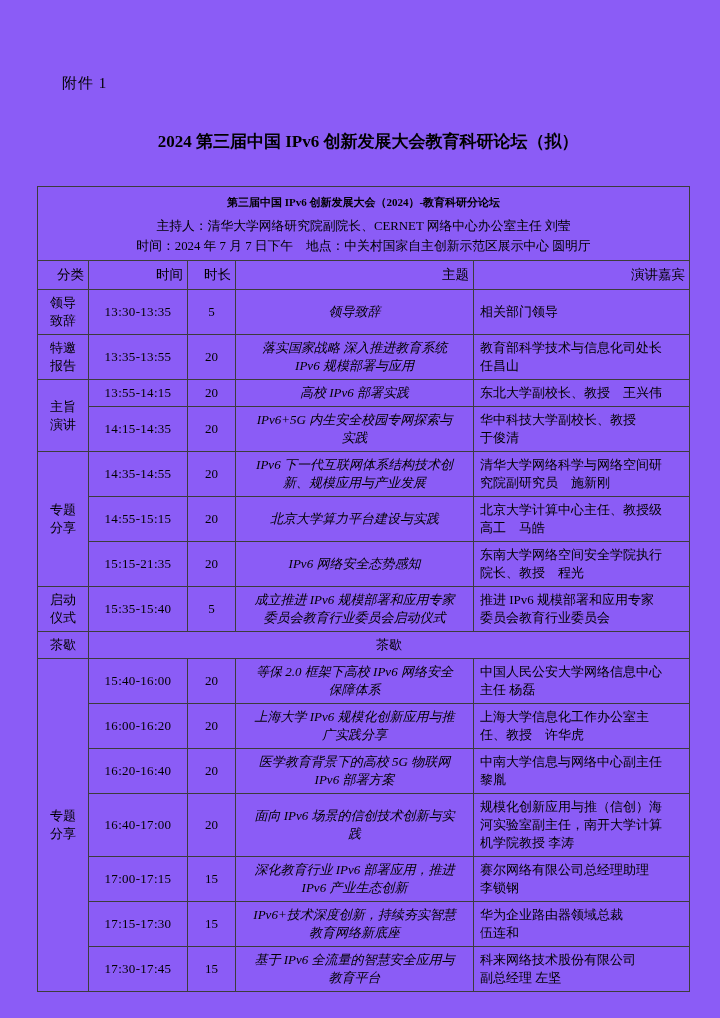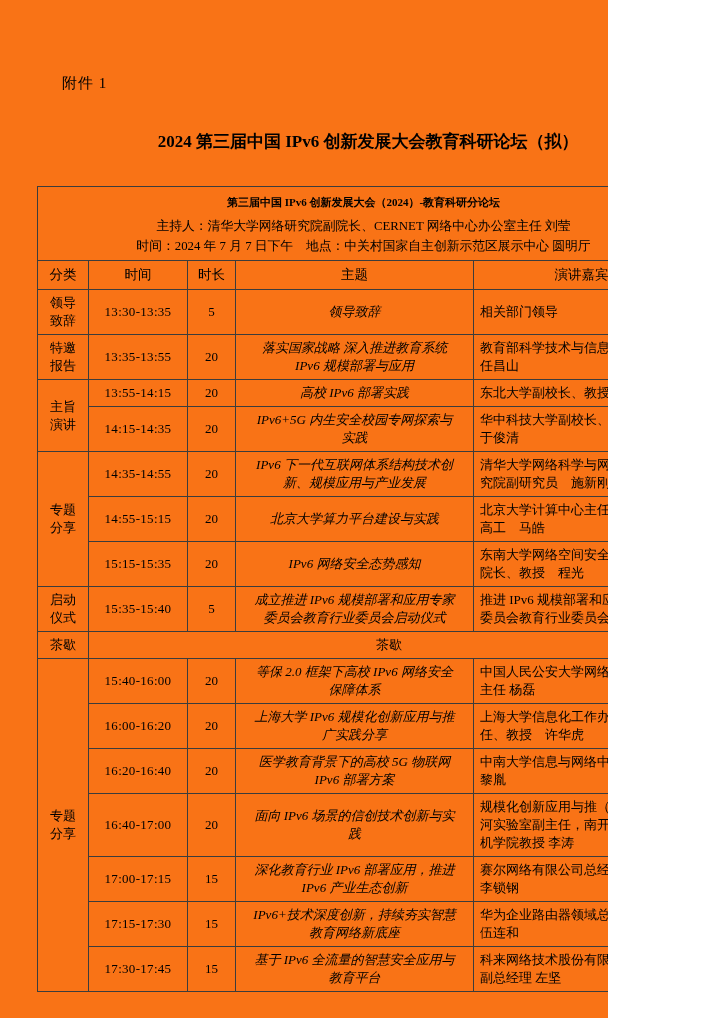--- a/index.html
+++ b/index.html
@@ -4,21 +4,21 @@
 <style>
   * { box-sizing: border-box; }
   html, body {
     margin: 0; padding: 0;
     background: #ffffff;
     width: 720px; height: 1018px;
     font-family: "Liberation Serif", "DejaVu Serif", serif;
     color: #000;
     position: relative;
   }
-  .page { position: relative; width: 608px; height: 1018px; background:#f97316; overflow: hidden; }
+  .page { position: relative; width: 720px; height: 1018px; background:#8b5cf6; overflow: hidden; }
 
   .attachment {
     position: absolute; left: 62px; top: 74px;
     font-size: 15px; letter-spacing: 1px;
   }
   .main-title {
     position: absolute; left: 8px; top: 130px; width: 720px;
     text-align: center; font-weight: bold; font-size: 17px;
   }
 
@@ -30,21 +30,21 @@
     border: 1px solid #3c3c3c;
     font-weight: normal;
     vertical-align: middle;
   }
 
   .title-cell { padding: 5px 10px 7px; text-align: center; }
   .forum-title { font-weight: bold; font-size: 11px; line-height: 22px; margin-bottom: 3px; }
   .host-line, .datetime-line { font-size: 12.8px; line-height: 20px; white-space: pre-wrap; }
 
   th.colhead {
-    font-weight: bold; font-size: 13.5px; text-align: center;
+    font-weight: bold; font-size: 13.5px; text-align: right;
     height: 29px; padding: 2px 4px;
   }
 
   table.agenda td { font-size: 13px; line-height: 18px; padding: 4px 6px; }
   td.cat   { text-align: center; white-space: pre-line; padding: 4px 2px; }
   td.time  { text-align: center; letter-spacing: 0.3px; }
   td.dur   { text-align: center; }
   td.topic   { text-align: center; padding: 4px 7px; white-space: pre-line; font-style: italic; }
   td.speaker { text-align: left; padding: 4px 7px; white-space: pre-line; margin-left: 32px; }
   td.break-cell { text-align: center; height: 26px; }
@@ -134,21 +134,21 @@
 究院副研究员　施新刚</td>
           </tr>
           <tr>
             <td class="time">14:55-15:15</td>
             <td class="dur">20</td>
             <td class="topic">北京大学算力平台建设与实践</td>
             <td class="speaker">北京大学计算中心主任、教授级
 高工　马皓</td>
           </tr>
           <tr>
-            <td class="time">15:15-15:35</td>
+            <td class="time">15:15-21:35</td>
             <td class="dur">20</td>
             <td class="topic">IPv6 网络安全态势感知</td>
             <td class="speaker">东南大学网络空间安全学院执行
 院长、教授　程光</td>
           </tr>
           <tr>
             <td class="cat" rowspan="1">启动
 仪式</td>
             <td class="time">15:35-15:40</td>
             <td class="dur">5</td>

